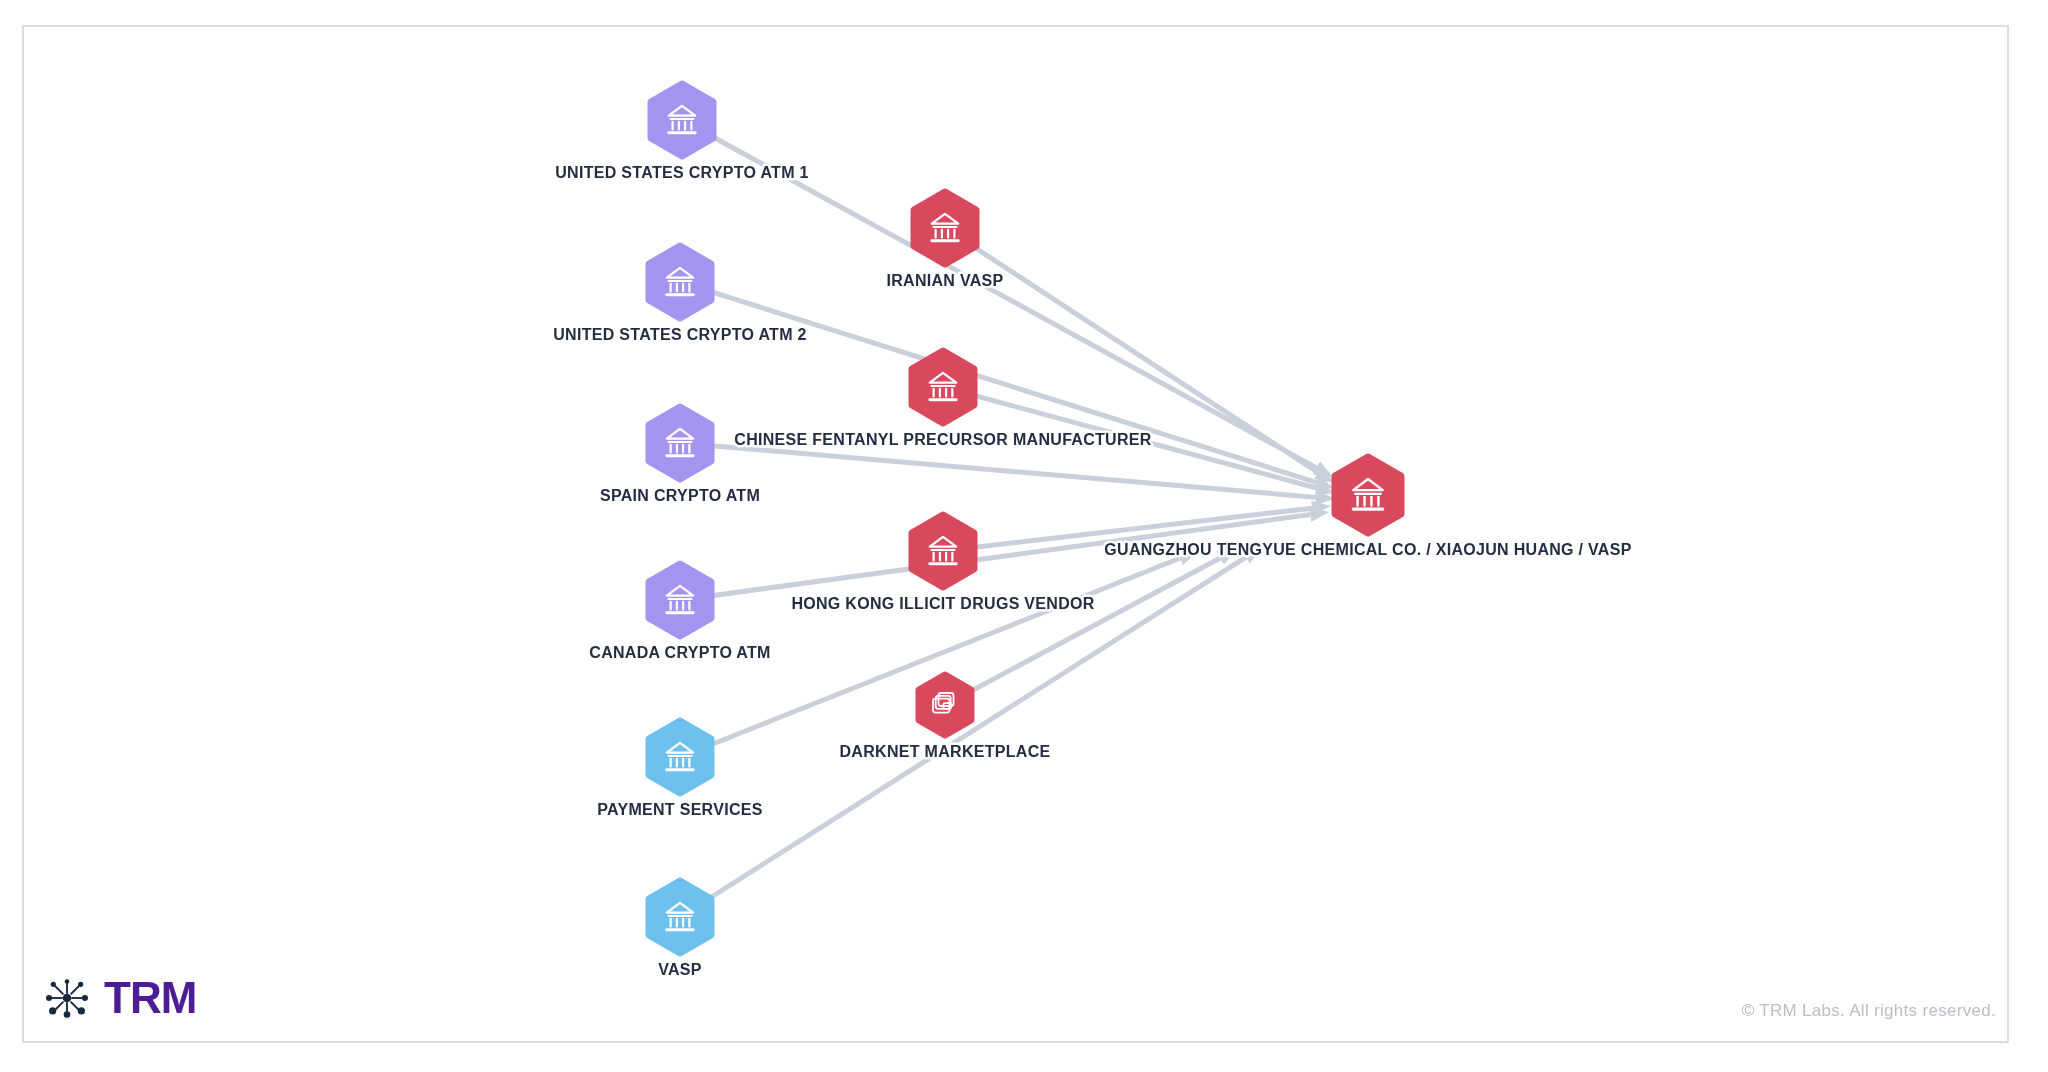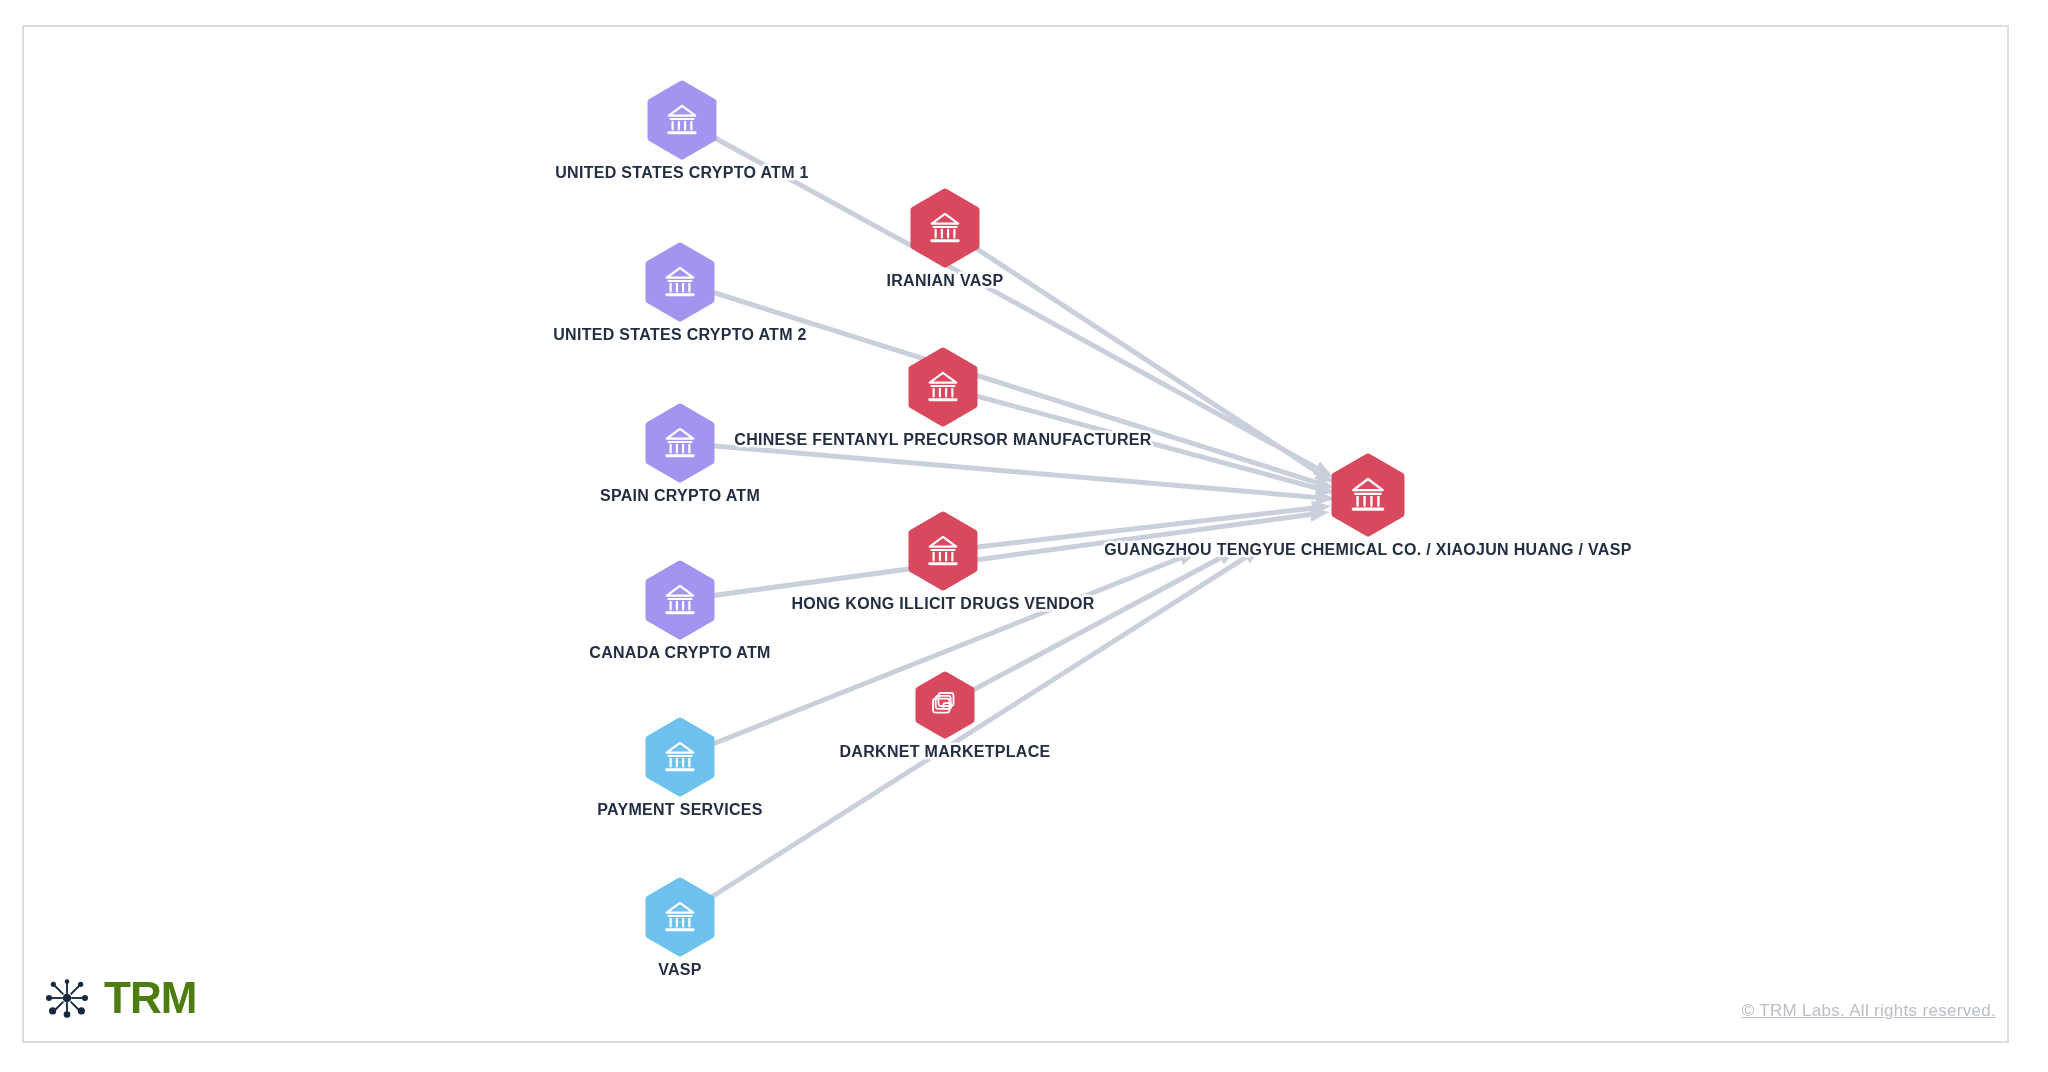--- a/index.html
+++ b/index.html
@@ -162,16 +162,16 @@
       <circle cx="32" cy="9" r="3.2"></circle>
         <circle cx="32" cy="55" r="4.6"></circle>
       <circle cx="7" cy="32" r="4.2"></circle>
         <circle cx="57" cy="32" r="4.2"></circle>
       <circle cx="13" cy="13" r="3.6"></circle>
         <circle cx="51" cy="13" r="3.6"></circle>
       <circle cx="12" cy="50" r="5"></circle>
         <circle cx="52" cy="50" r="5"></circle>
     </g>
   </svg>
-  <span class="logo-text" style="color: #4d7c0f; text-align: right;">TRM</span>
+  <span class="logo-text" style="color: #4c1d95; text-align: right;">TRM</span>
 </div>
 
-<div class="copyright" style="color: rgb(185, 190, 198); text-decoration: underline;">© TRM Labs. All rights reserved.</div>
+<div class="copyright" style="color: rgb(185, 190, 198);">© TRM Labs. All rights reserved.</div>
 
 </body></html>

